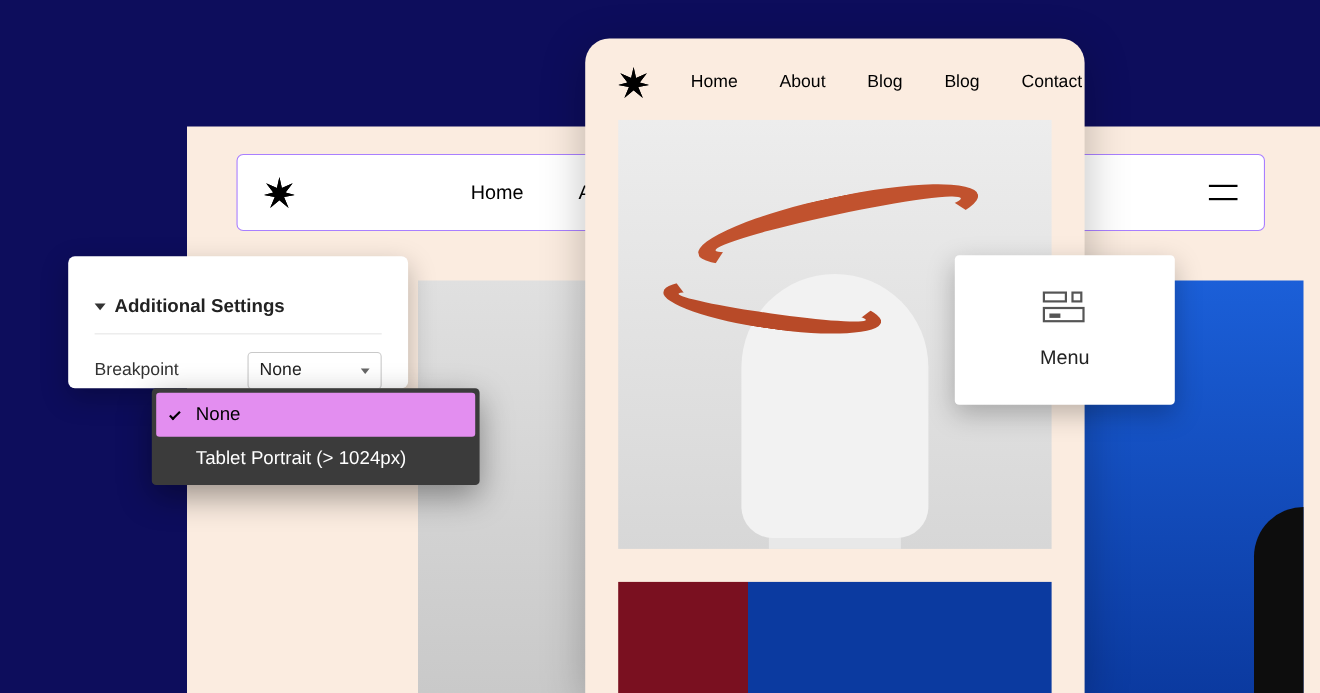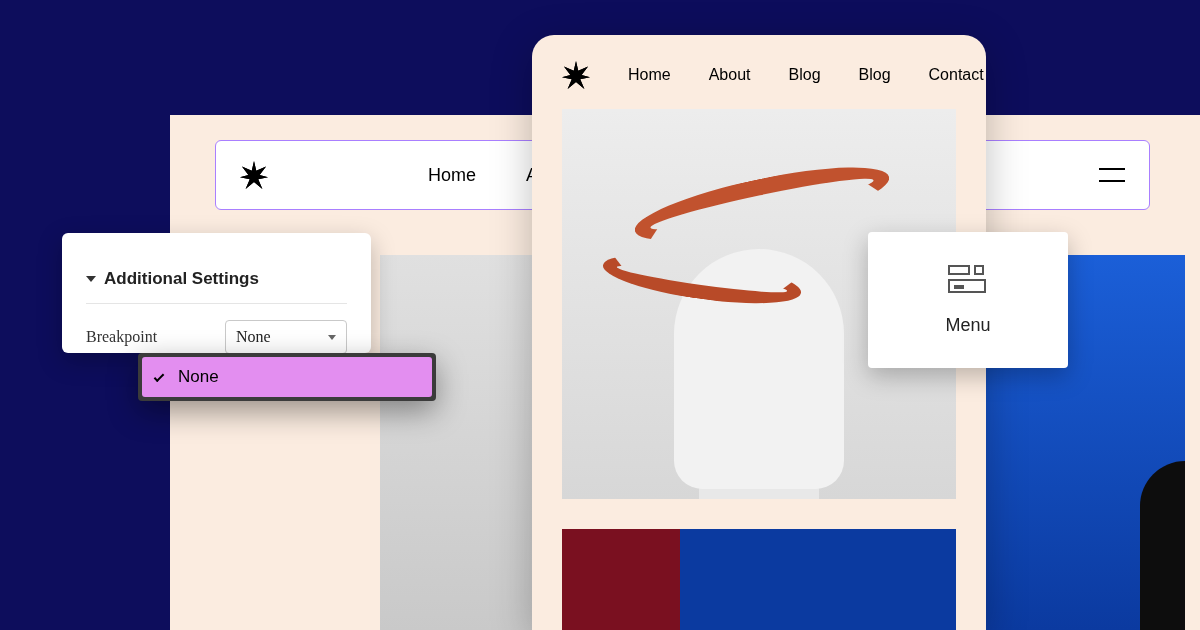--- a/index.html
+++ b/index.html
@@ -195,21 +195,20 @@
     border-right:5px solid transparent;
     border-top:6px solid #333;
   }
   .panel-row {
     display: flex;
     align-items: center;
     justify-content: space-between;
     padding-top: 16px;
     font-size: 16px;
     color: #333;
-    font-family: Liberation Serif, serif;
   }
   .select {
     width: 122px;
     height: 34px;
     border: 1px solid #c9c9c9;
     border-radius: 4px;
     background: #fff;
     display: flex;
     align-items: center;
     padding: 0 10px;
@@ -341,20 +340,23 @@
       <span class="caret"></span>
     </div>
   </div>
 </div>
 
 <div class="dropdown">
   <div class="opt selected">
     <span class="check"></span>
     <span>None</span>
   </div>
+  <div class="opt">
+    <span>Tablet Portrait (&gt; 1024px)</span>
+  </div>
 </div>
 
 <div class="menu-card">
   <div class="menu-icon">
     <div class="row1">
       <div class="block" style="width:22px"></div>
       <div class="block" style="width:10px"></div>
     </div>
     <div class="long"></div>
   </div>

